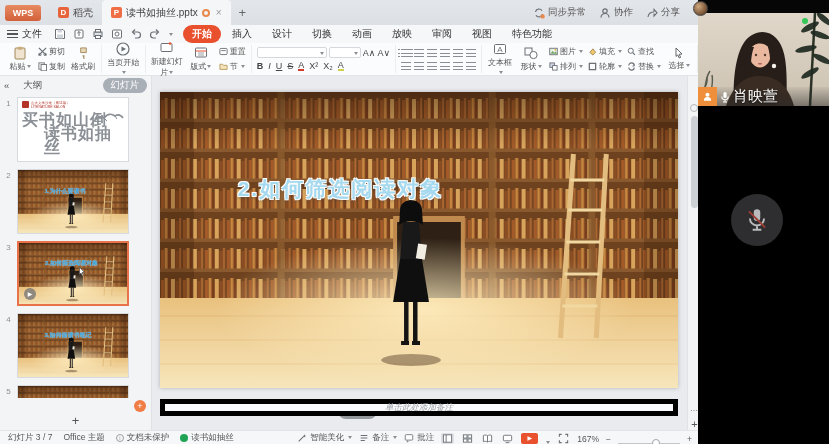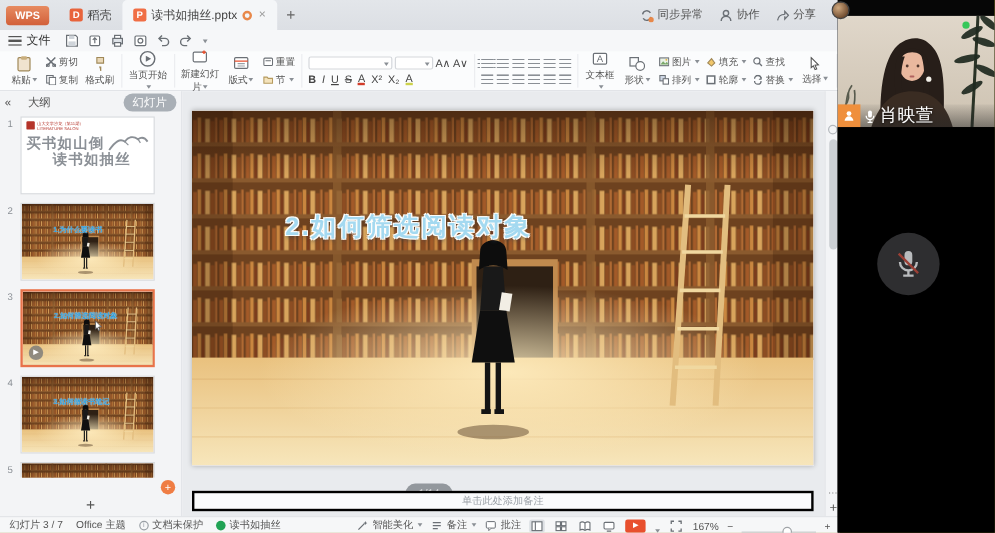--- a/index.html
+++ b/index.html
@@ -59,36 +59,36 @@
   .tnum { width:17px; font-size:8px; color:#8a8f95; text-align:center; padding-top:2px; }
   .thumb { width:112px; height:65px; background:#fff; border:1px solid #d7dade; position:relative; overflow:hidden; }
   .thumb.sel { border:2px solid #e8734a; }
   .thumb.cut { height:13px; border-bottom:none; }
   .thumb svg.scene { display:block; width:110px; height:63px; }
   .tcap { position:absolute; left:24%; top:27%; font-size:6px; font-weight:bold; color:#2f9fdc; text-shadow:0 0 1px #fff; white-space:nowrap; }
   .t1pad { padding:3px 4px; }
   .t1logo { display:flex; gap:2px; align-items:flex-start; }
   .t1seal { width:7px; height:7px; background:#b5342a; border-radius:1px; }
   .t1lt { font-size:3.5px; color:#b5342a; line-height:4px; }
-  .t1title { font-family:Liberation Mono, monospace; font-weight:bold; color:#8b9096; font-size:12px; line-height:14px; letter-spacing:1px; margin-top:4px; }
+  .t1title { font-family:Liberation Serif, serif; font-weight:bold; color:#8b9096; font-size:16px; line-height:14px; letter-spacing:1px; margin-top:4px; }
   .t1title .l2 { margin-left:22px; }
   .mtn { position:absolute; right:4px; top:14px; }
   .hoverplay { position:absolute; left:5px; bottom:4px; width:12px; height:12px; border-radius:50%; background:rgba(120,120,120,.8); color:#fff; font-size:6px; line-height:12px; text-align:center; }
   .hoverplus { position:absolute; right:2px; bottom:-4px; width:12px; height:12px; border-radius:50%; background:#ef7d44; color:#fff; font-size:9px; line-height:12px; text-align:center; }
   .cursor { position:absolute; left:58px; top:22px; }
   .sp-add { height:17px; text-align:center; font-size:13px; color:#555; }
 
   
   .canvas { flex:1; background:#e9ebee; position:relative; }
   .slide { position:absolute; left:8px; top:16px; width:518px; height:296px; box-shadow:0 0 4px rgba(0,0,0,.25); overflow:hidden; }
   .slide svg.scene { display:block; width:518px; height:296px; }
   .slide-cap { position:absolute; left:15%; top:28%; font-size:21px; font-weight:bold; letter-spacing:2px; color:#a4d9f0;
     text-shadow:-1px -1px 0 #fdfdfb,1px -1px 0 #fdfdfb,-1px 1px 0 #fdfdfb,1px 1px 0 #fdfdfb,0 2px 3px rgba(40,60,80,.45); white-space:nowrap; }
   .pagepill { position:absolute; left:186px; top:327px; width:39px; height:16px; background:#93989d; border-radius:8px; color:#fff; font-size:9px; line-height:16px; text-align:center; }
-  .notesbar { position:absolute; left:8px; top:333px; width:518px; height:17px; background:#fafbfc; border:2px solid #000000; color:#9aa0a6; font-size:8.5px; display:flex; align-items:center; justify-content:center; }
+  .notesbar { position:absolute; left:8px; top:323px; width:518px; height:17px; background:#fafbfc; border:5px solid #000000; color:#9aa0a6; font-size:8.5px; display:flex; align-items:center; justify-content:center;font-style:italic; }
 
   
   .scrollstrip { width:13px; background:#f3f4f6; border-left:1px solid #e0e2e5; position:relative; }
   .ss-circ { position:absolute; left:2px; top:28px; width:8px; height:8px; border:1px solid #b4b8bd; border-radius:50%; }
   .ss-thumb { position:absolute; left:3px; top:40px; width:7px; height:92px; background:#ccd0d4; border-radius:4px; }
   .ss-dots { position:absolute; left:0; width:13px; bottom:15px; text-align:center; color:#777; font-size:8px; letter-spacing:1px; }
   .ss-plus { position:absolute; left:0; width:13px; bottom:0; text-align:center; color:#555; font-size:11px; }
 
   
   .statusbar { position:absolute; left:0; bottom:0; width:700px; height:14px; background:#f6f7f8; border-top:1px solid #e3e5e8; display:flex; align-items:center; font-size:8.5px; color:#555; padding:0 8px; gap:11px; }
@@ -426,20 +426,31 @@
             <use href="#i-preview"></use>
           </svg>
         <svg class="ic" width="12" height="12">
             <use href="#i-undo"></use>
           </svg>
         <svg class="ic" width="12" height="12">
             <use href="#i-redo"></use>
           </svg>
         <i class="cv"></i>
       </div>
+      <div class="mtabs">
+        <span class="mtab active">开始</span>
+        <span class="mtab">插入</span>
+        <span class="mtab">设计</span>
+        <span class="mtab">切换</span>
+        <span class="mtab">动画</span>
+        <span class="mtab">放映</span>
+        <span class="mtab">审阅</span>
+        <span class="mtab">视图</span>
+        <span class="mtab">特色功能</span>
+      </div>
     </div>
 
     <div class="ribbon">
       <div class="rgroup">
         <div class="rbig">
           <svg class="ic" width="14" height="14">
               <use href="#i-clip"></use>
             </svg>
           <span><span>粘贴</span><i class="cv"></i></span>
         </div>

